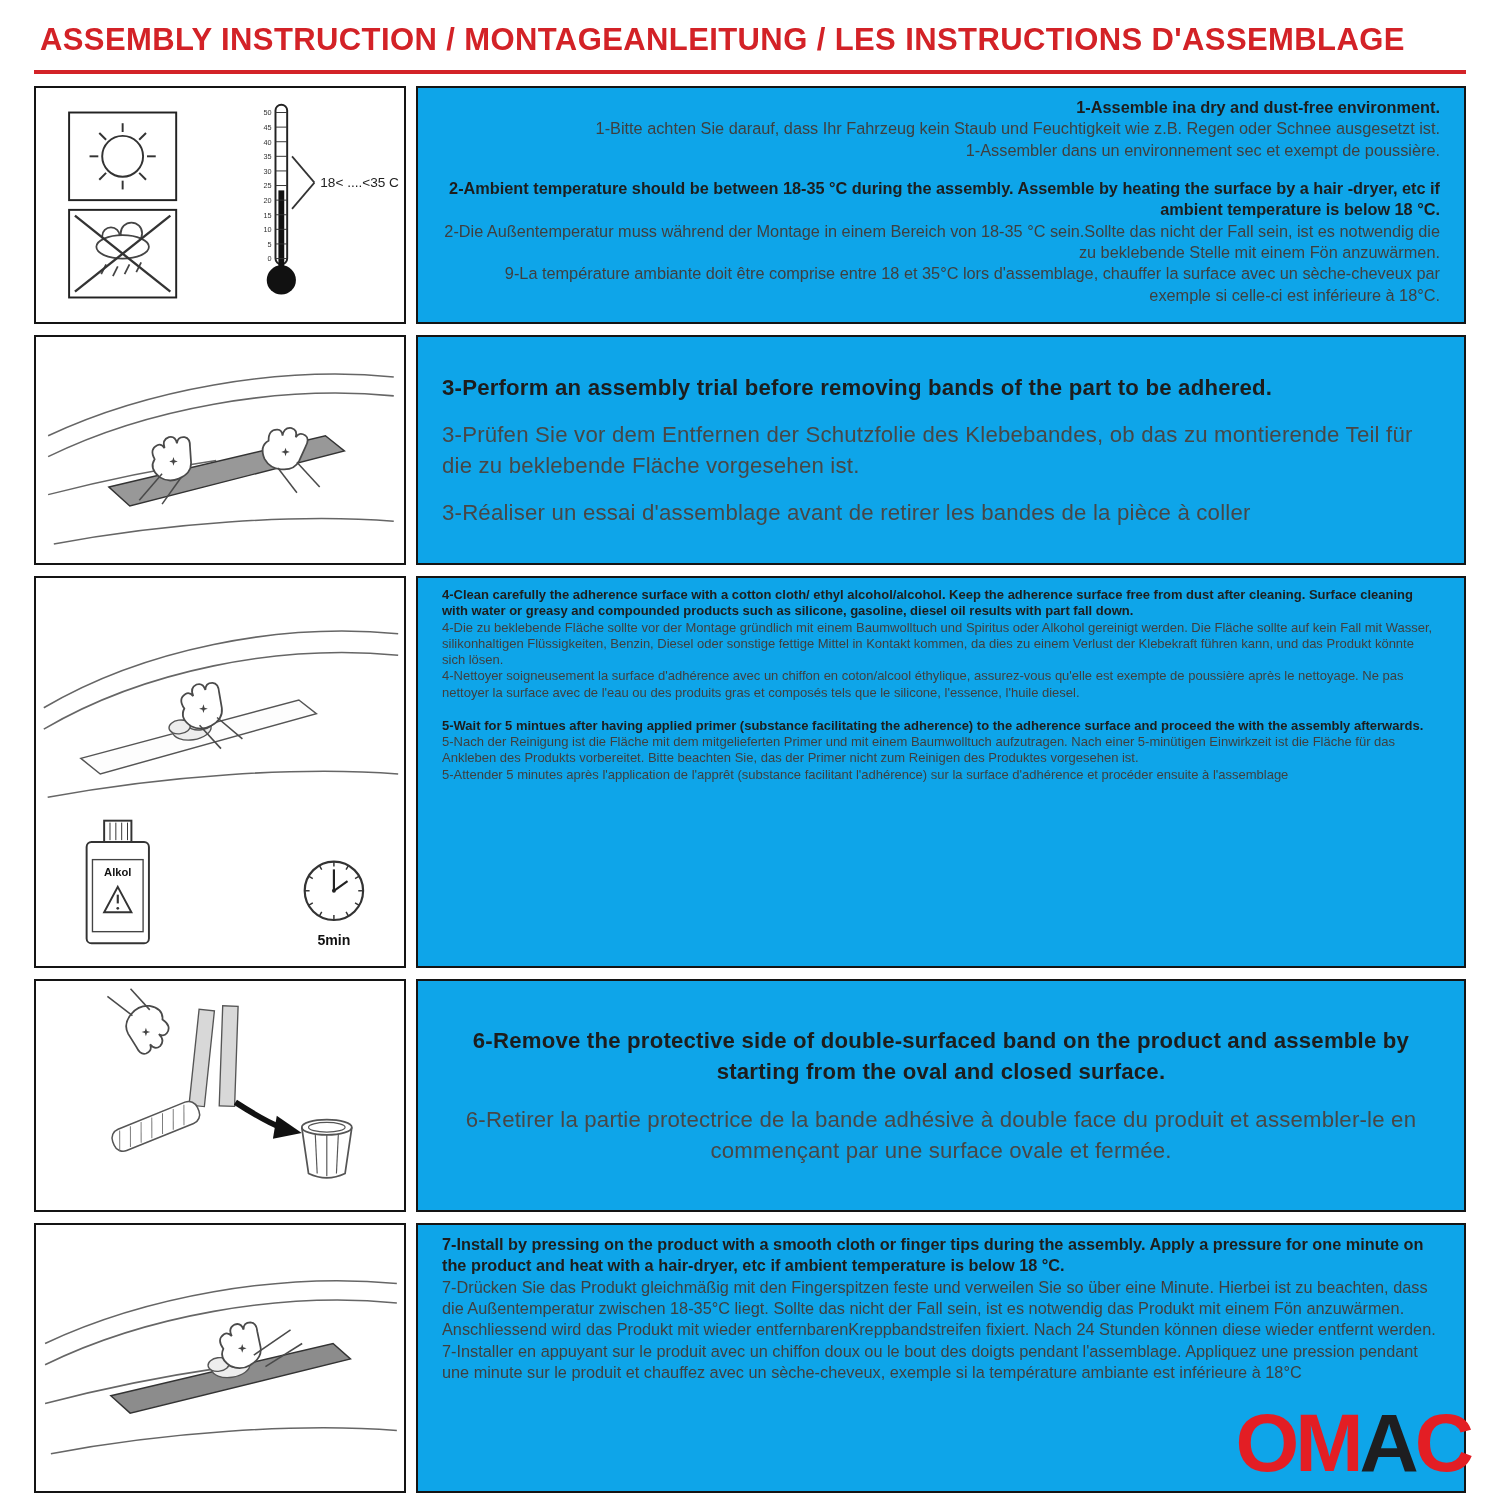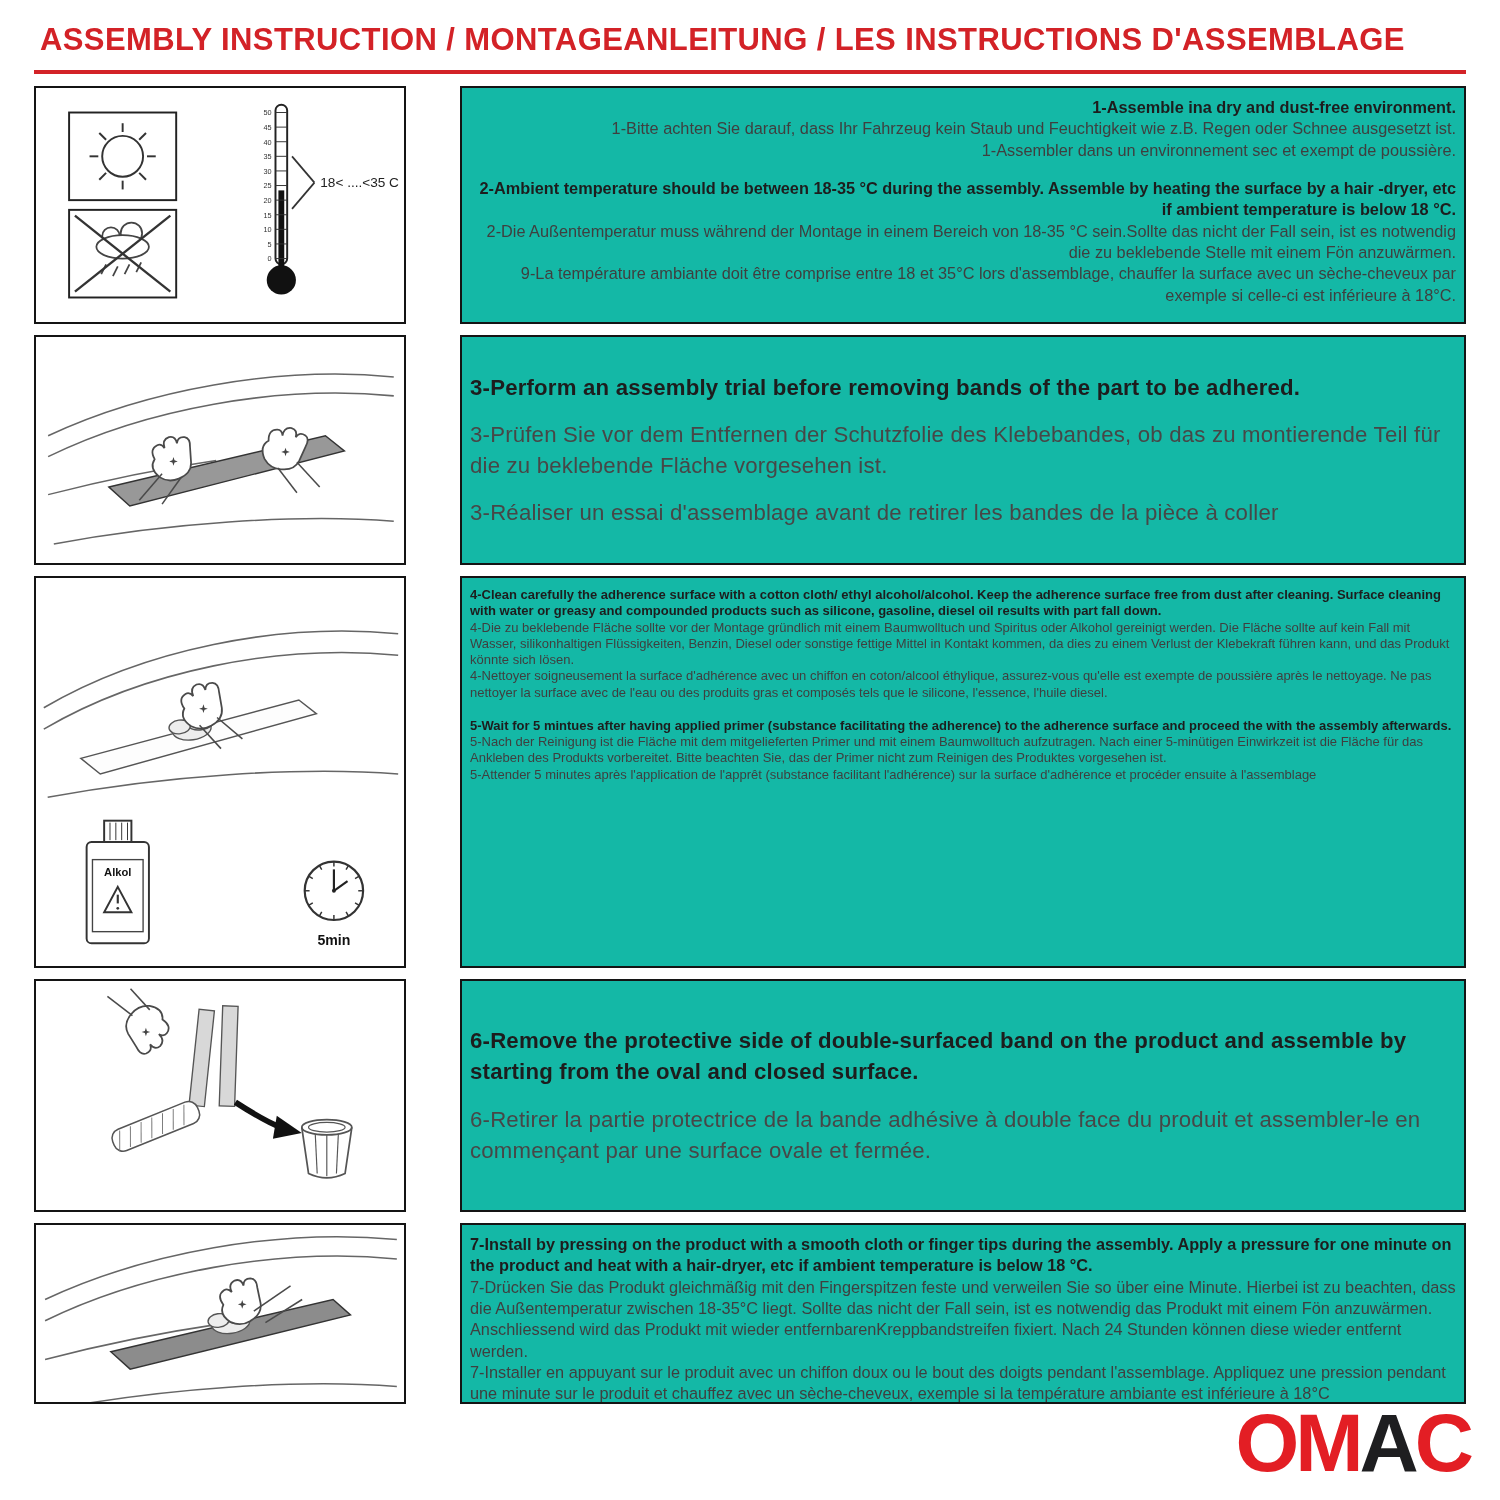--- a/index.html
+++ b/index.html
@@ -13,26 +13,26 @@
   .title {
     color:#D32227; font-weight:bold; font-size:31px; letter-spacing:0.4px;
     border-bottom:4px solid #D32227; padding:6px 4px 12px 6px; margin:4px 6px 12px 6px;
     white-space:nowrap;
   }
   .row { display:flex; gap:10px; margin:0 6px 11px 6px; }
   .illus {
     flex:0 0 372px; width:372px; border:2px solid #141414; background:#fff;
     display:flex; align-items:center; justify-content:center; overflow:hidden;
   }
-  .textbox { flex:1; border:2px solid #141414; background:#14b8a6; padding:9px 8px; overflow:hidden;margin-left:44px; }
+  .textbox { flex:1; border:2px solid #141414; background:#0ea5e9; padding:9px 24px; overflow:hidden; }
   .h1 { height:238px;text-align:right; } .h1 .illus, .h1 .textbox { height:238px; }
   .h2 { height:230px; } .h2 .illus, .h2 .textbox { height:230px; }
   .h3 { height:392px; } .h3 .illus, .h3 .textbox { height:392px; }
-  .h4 { height:233px; } .h4 .illus, .h4 .textbox { height:233px; }
-  .h5 { height:234px; } .h5 .illus, .h5 .textbox { height:181px; }
+  .h4 { height:233px; } .h4 .illus, .h4 .textbox { height:233px;text-align:center; }
+  .h5 { height:234px; } .h5 .illus, .h5 .textbox { height:270px; }
   .textbox p { margin:0; }
   .t-small p { font-size:16.3px; line-height:1.31; color:#3f3f3f; }
   .t-mid p   { font-size:13px; line-height:1.25; color:#3f3f3f; }
   .t-large   { display:flex; flex-direction:column; justify-content:center;gap:16px; }
   .t-large p { font-size:22.2px; line-height:1.40; color:#474747; letter-spacing:0.2px; }
   .b { font-weight:bold; color:#1d1d1d !important; }
   .gap { margin-top:17px !important; }
   svg { display:block; }
   .logo {
     position:absolute; right:30px; bottom:16px; line-height:1;

